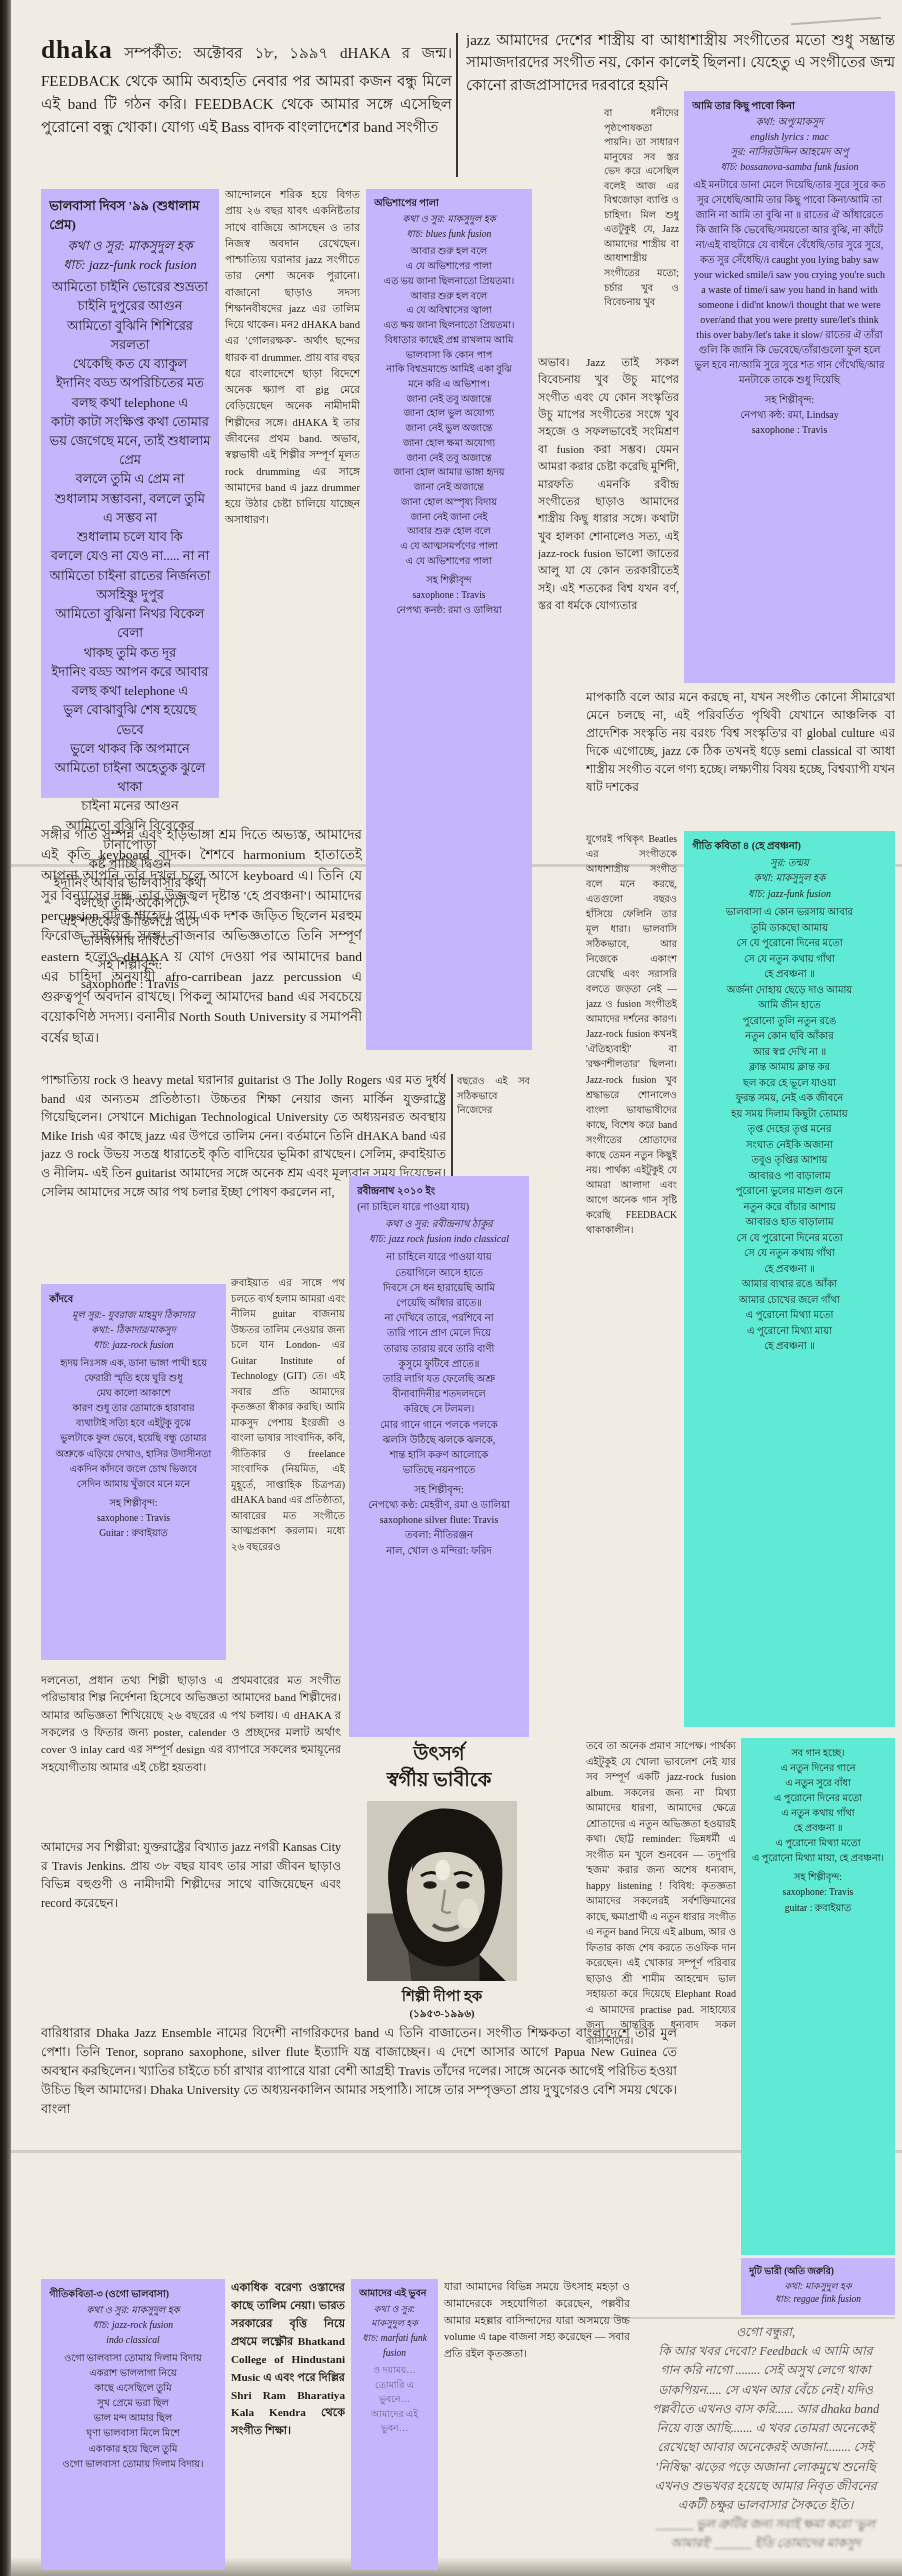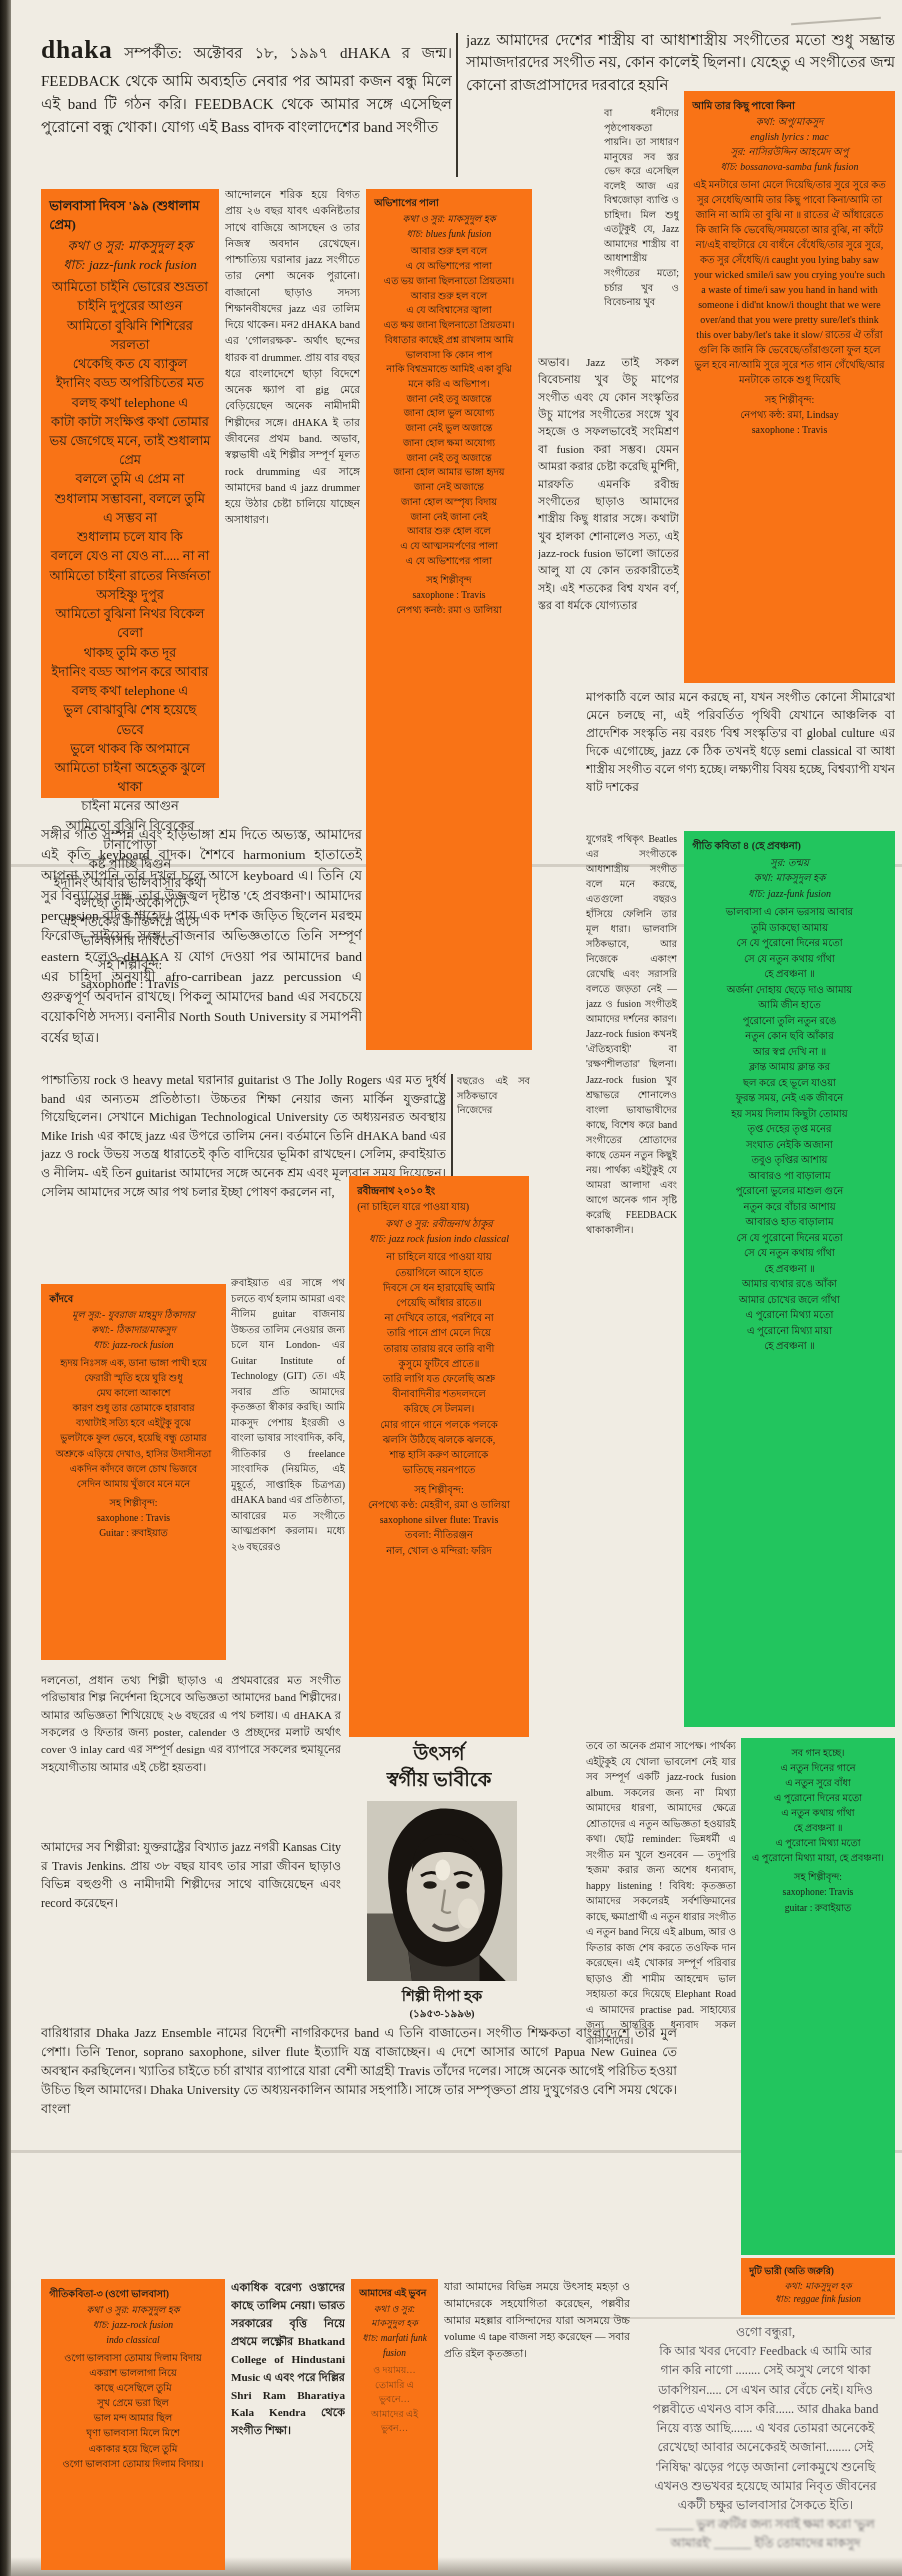--- a/index.html
+++ b/index.html
@@ -7,29 +7,29 @@
         font-family:"Liberation Serif","DejaVu Serif",serif;}
   .paper{position:absolute;left:10.5px;top:0;width:892px;height:2576px;background:#f0ece3;}
   .edge{position:absolute;left:0;top:0;width:10.5px;height:2576px;
         background:linear-gradient(90deg,#15120d 0%,#3a352c 55%,#8d887c 100%);}
   .crease{position:absolute;left:10.5px;width:892px;height:3px;background:rgba(110,100,85,.22);}
   .foldtr{position:absolute;right:22.5px;top:19.5px;width:90px;height:2.2px;background:rgba(90,82,70,.35);transform:rotate(-4deg);}
   .botshade{position:absolute;left:10.5px;bottom:0;width:892px;height:19.5px;
         background:linear-gradient(0deg,rgba(60,52,40,.45),rgba(60,52,40,0));}
   .blk{position:absolute;color:#201e19;text-align:justify;line-height:1.5;}
   .lines{white-space:pre-line;text-align:center;}
-  .song{background:#f97316;padding:6.7px 8.2px;box-sizing:border-box;}
-  .song.pink{background:#22c55e;}
+  .song{background:#c4b5fd;padding:6.7px 8.2px;box-sizing:border-box;}
+  .song.pink{background:#5eead4;}
   .stitle{font-weight:bold;text-align:left;margin-bottom:1.5px;}
   .scredits{font-style:italic;margin-bottom:3px;}
   .sfooter{margin-top:4.5px;}
   .brand{font-weight:bold;font-size:25.5px;letter-spacing:0.7px;}
   .vrule{position:absolute;width:1.5px;background:#3a362e;}
   .dedic{font-weight:bold;text-align:center;line-height:1.35;}
-  .letter{color:#4c4a50;line-height:1.55;text-align:left;}
+  .letter{font-style:italic;color:#4c4a50;line-height:1.55;text-align:left;}
   .letter .blur{filter:blur(1.2px);opacity:.8;}
   .caption{font-weight:bold;text-align:center;}
   .photo-frame{position:absolute;background:#c8c4b8;}
   .justify-flow{overflow:hidden;}
 </style>
 </head>
 <body>
 
 <div class="page">
   <div class="paper"></div>

